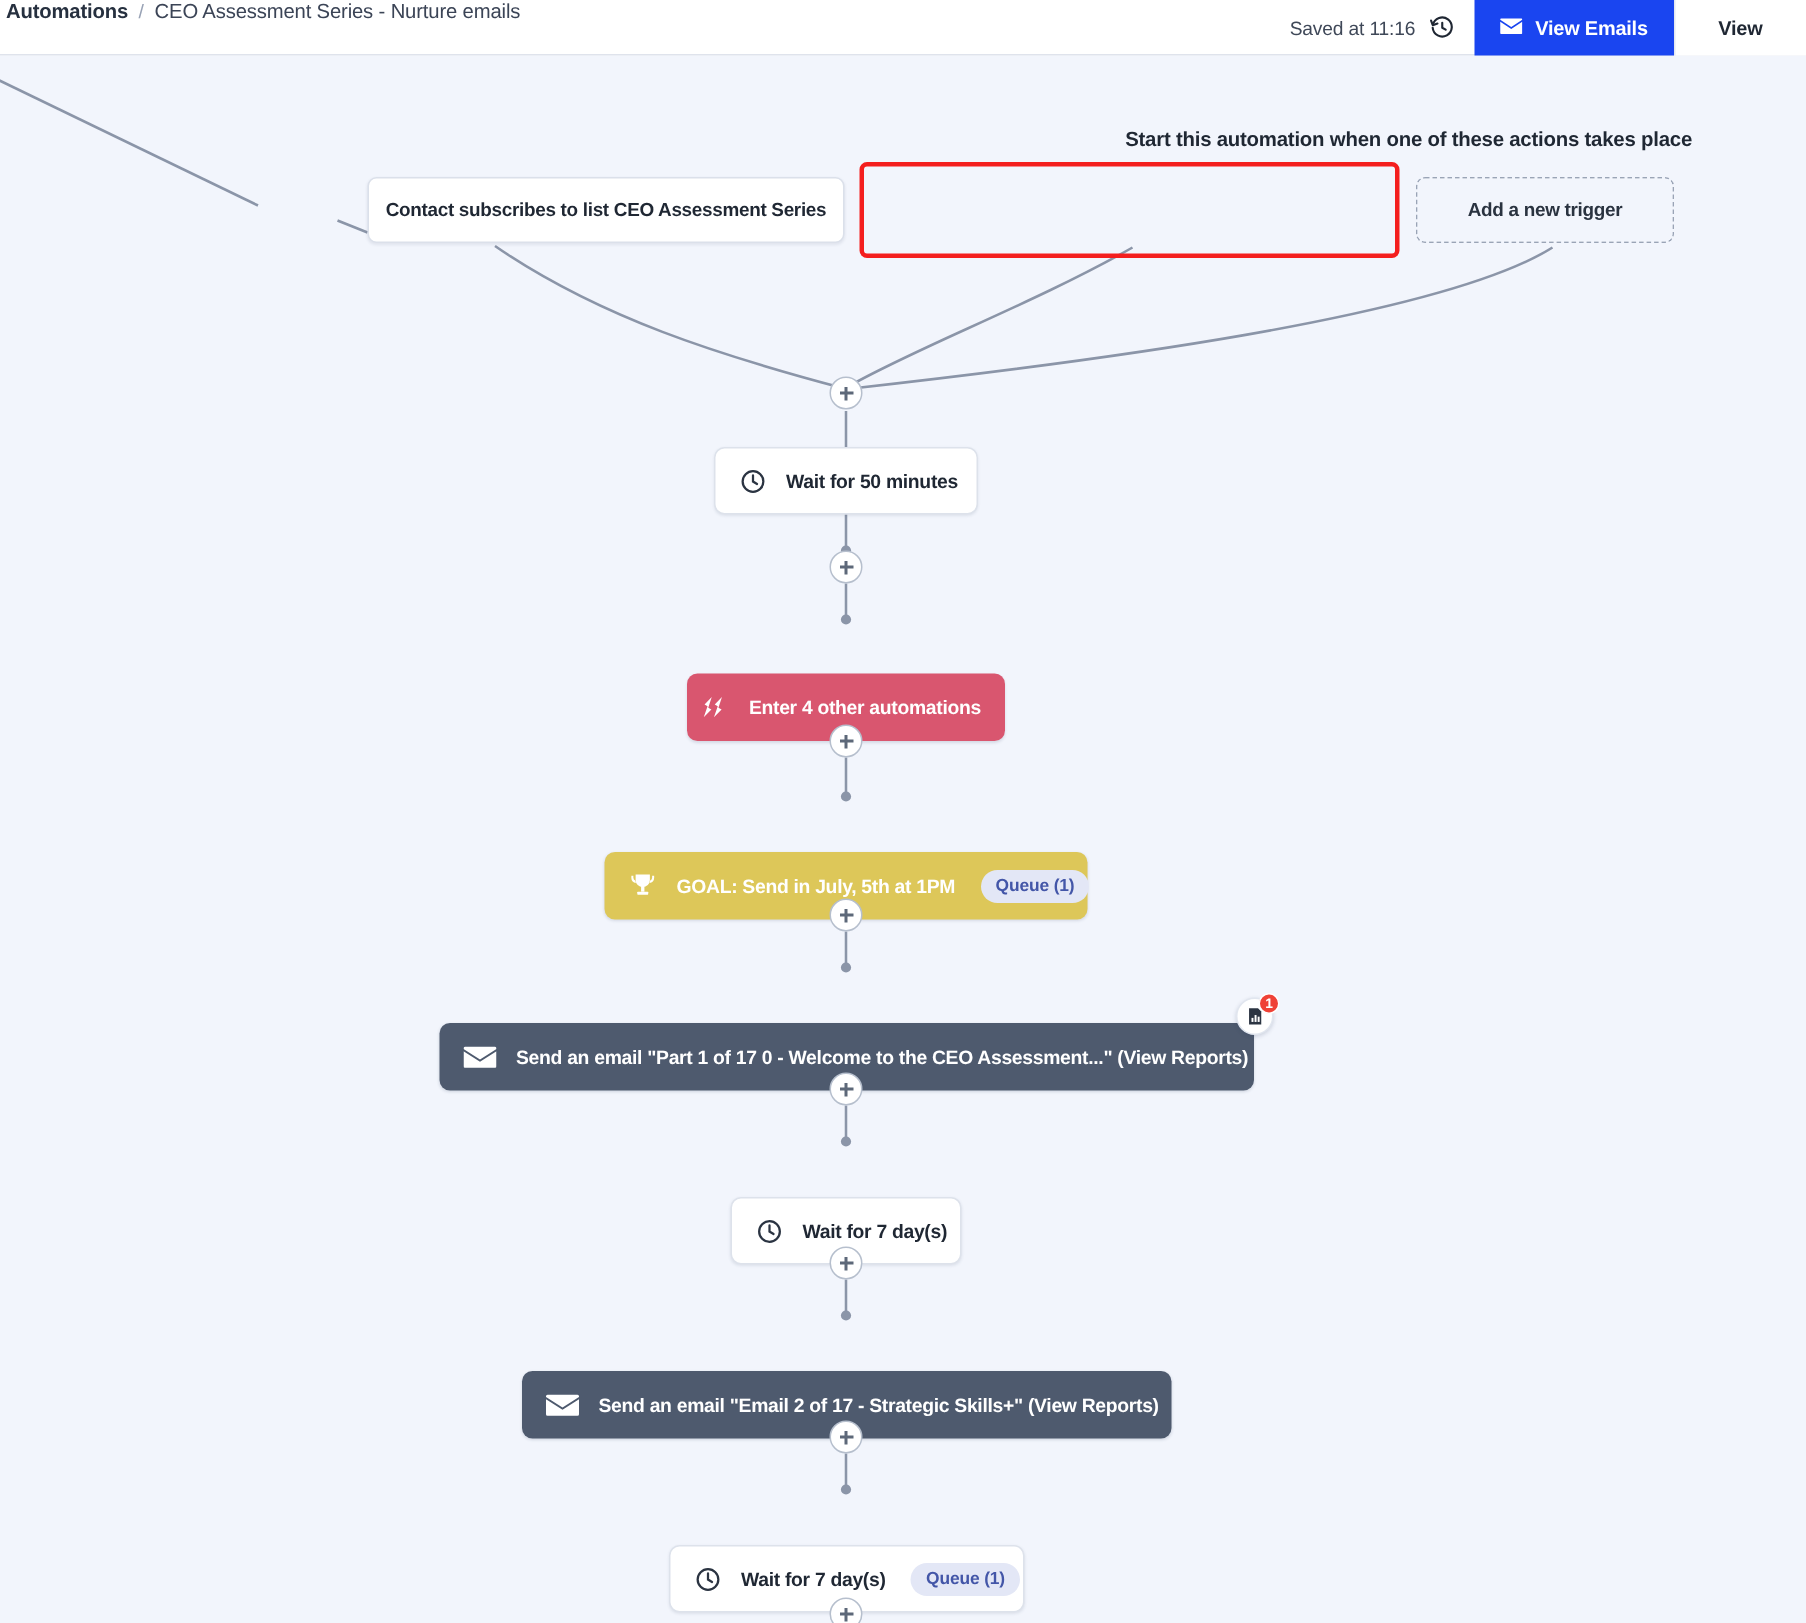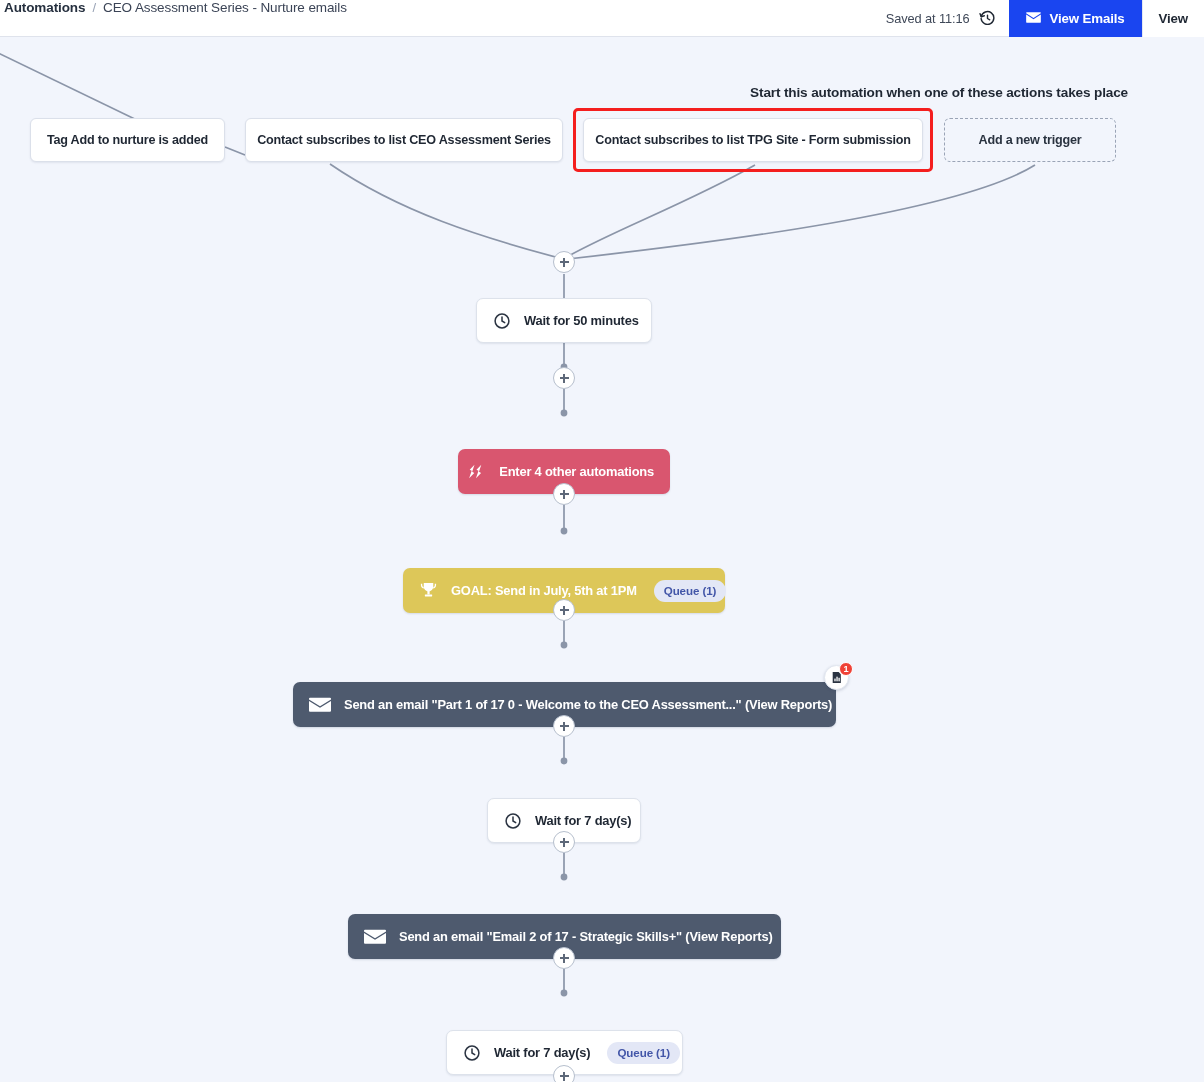--- a/index.html
+++ b/index.html
@@ -82,21 +82,21 @@
     letter-spacing: -0.15px;
     border: none;
     cursor: pointer;
     font-family: inherit;
   }
 
   .btn-view-plain {
     background: #ffffff;
     color: #1f2733;
     height: 37px;
-    padding: 0 16px;
+    padding: 0 29px;
     display: flex;
     align-items: center;
     font-size: 13.3px;
     font-weight: bold;
     letter-spacing: -0.15px;
     border: none;
     border-left: 1px solid #e4e8f0;
     cursor: pointer;
     font-family: inherit;
   }
@@ -352,31 +352,25 @@
         <circle cx="564" cy="886" r="3.4"></circle>
       <circle cx="564" cy="956" r="3.4"></circle>
         <circle cx="564" cy="1003" r="3.4"></circle>
     </g>
   </svg>
 
   <div class="layer">
 
     <div id="trigger-heading">Start this automation when one of these actions takes place</div>
 
-    <div class="trigger" style="left:30px;  top:81px;  width:195px;">
-      <span>Tag Add to nurture is added</span>
-    </div>
 
     <div class="trigger" style="left:245px; top:81px;  width:318px;">
       <span>Contact subscribes to list CEO Assessment Series</span>
     </div>
 
-    <div class="trigger" style="left:583px; top:81px;  width:340px;">
-      <span>Contact subscribes to list TPG Site - Form submission</span>
-    </div>
     <div id="sel-ring" style="left:573px; top:71px; width:360px; height:64px;"></div>
 
     <div class="trigger dashed" style="left:944px; top:81px; width:172px;">
       <span>Add a new trigger</span>
     </div>
 
     <div class="plus" style="left:553px; top:214px;"></div>
     <div class="plus" style="left:553px; top:330px;"></div>
     <div class="plus" style="left:553px; top:446px;"></div>
     <div class="plus" style="left:553px; top:562px;"></div>

